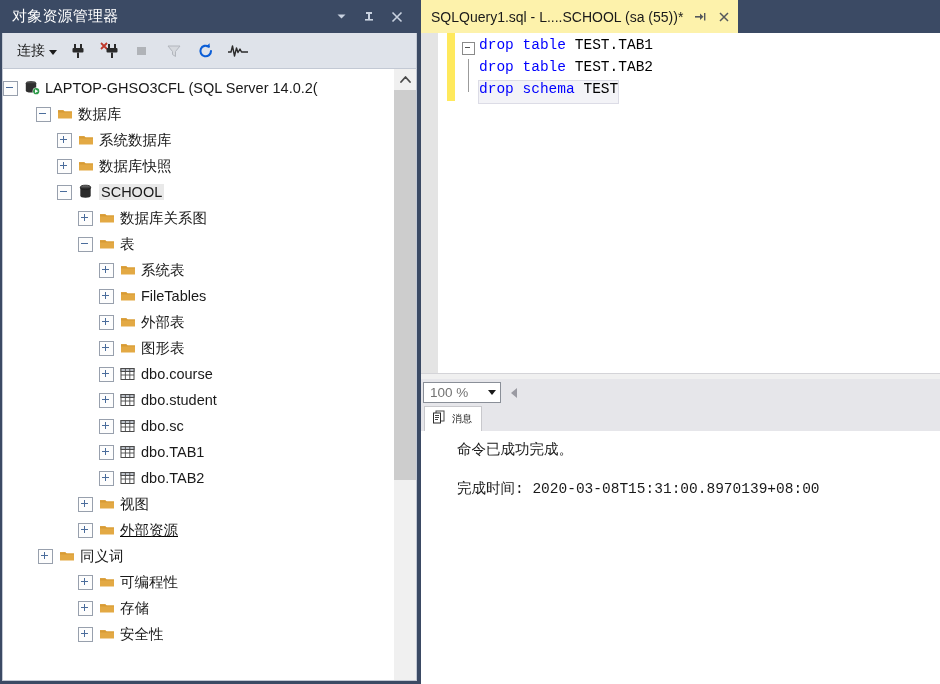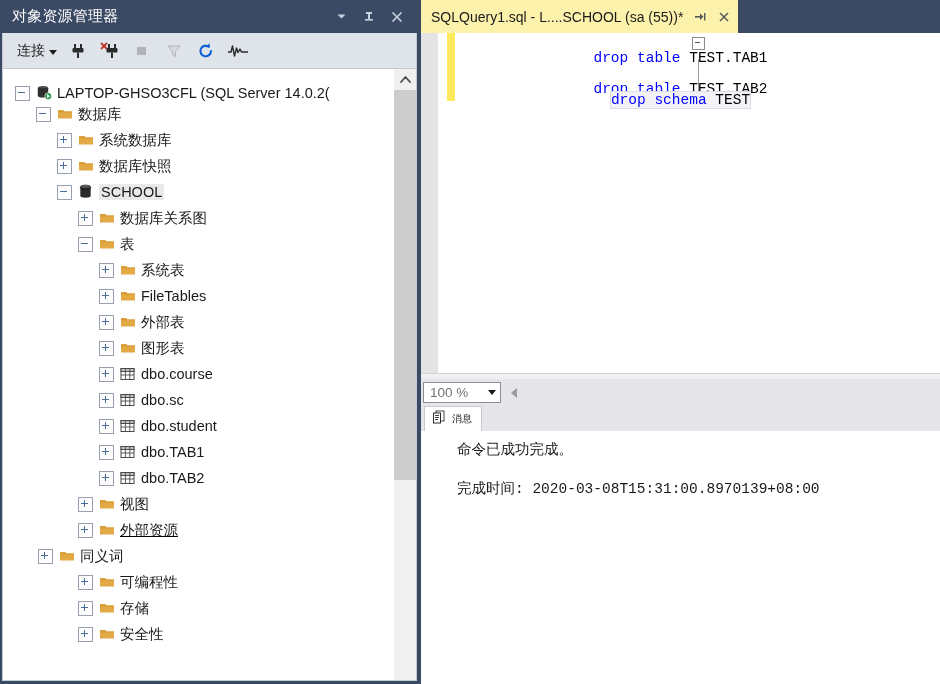--- a/index.html
+++ b/index.html
@@ -173,25 +173,24 @@
   .change-bar {
     position: absolute; left: 26px; top: 0;
     width: 8px; height: 68px;
     background: #ffe95c;
   }
   .code-lines {
     position: absolute; left: 0; top: 4px; width: 100%;
   }
   .code-line {
     height: 22px;
-    display: flex; align-items: center;
+    display: flex; 
     font-family: "Liberation Mono", monospace;
     font-size: 14.5px;
     white-space: pre;
-    flex-direction: column;
   }
   .gutter-box {
     width: 14px; margin-left: 40px; margin-right: 4px;
     flex: 0 0 auto;
     display: flex; align-items: center; justify-content: center;
   }
   .collapse-box {
     width: 11px; height: 11px;
     border: 1px solid #8a8a8a;
     background: #fff; position: relative;
@@ -351,21 +350,21 @@
     </span>
     <span class="tb-icon">
       <svg width="22" height="16" viewBox="0 0 22 16">
         <path d="M1 9 L4 9 L5.5 3 L7.5 13 L9.5 5 L11 9.5 L13 6 L14.5 9 L21 9" stroke="#2b2b2b" stroke-width="1.4" fill="none" stroke-linejoin="round"></path>
       </svg>
     </span>
   </div>
 
   <div class="oe-treewrap">
     <div class="tree" id="tree-host">
-        <div class="tnode" style="padding-left: 12px; align-items: flex-end;">
+        <div class="tnode" style="">
           <span class="expander minus"></span>
           <span class="ticon">
             <svg width="16" height="16" viewBox="0 0 16 16">
               <ellipse cx="7" cy="3.2" rx="5.2" ry="2.1" fill="#4a4a4a"></ellipse>
               <path d="M1.8 3.2 L1.8 10.5 a5.2 2.1 0 0 0 10.4 0 L12.2 3.2 Z" fill="#2f2f2f"></path>
               <circle cx="12.2" cy="11.2" r="3.6" fill="#ffffff"></circle>
               <circle cx="12.2" cy="11.2" r="3.1" fill="#2e9b4a"></circle>
               <path d="M11 9.3 L14.2 11.2 L11 13.1 Z" fill="#ffffff"></path>
             </svg>
           </span>
@@ -485,32 +484,32 @@
         </div>
         <div class="tnode" style="padding-left: 96px;">
           <span class="expander plus"></span>
           <span class="ticon">
             <svg width="15" height="14" viewBox="0 0 15 14">
               <rect x="1" y="1.5" width="13" height="11" fill="#ffffff" stroke="#4a4a4a" stroke-width="1"></rect>
               <rect x="1" y="1.5" width="13" height="3" fill="#bfc4cb" stroke="#4a4a4a" stroke-width="1"></rect>
               <path d="M5.4 1.5 V12.5 M9.8 1.5 V12.5 M1 8 H14" stroke="#4a4a4a" stroke-width="0.9"></path>
             </svg>
           </span>
-          <span class="tlabel">dbo.sc</span>
+          <span class="tlabel">dbo.student</span>
         </div>
         <div class="tnode" style="padding-left: 96px;">
           <span class="expander plus"></span>
           <span class="ticon">
             <svg width="15" height="14" viewBox="0 0 15 14">
               <rect x="1" y="1.5" width="13" height="11" fill="#ffffff" stroke="#4a4a4a" stroke-width="1"></rect>
               <rect x="1" y="1.5" width="13" height="3" fill="#bfc4cb" stroke="#4a4a4a" stroke-width="1"></rect>
               <path d="M5.4 1.5 V12.5 M9.8 1.5 V12.5 M1 8 H14" stroke="#4a4a4a" stroke-width="0.9"></path>
             </svg>
           </span>
-          <span class="tlabel">dbo.student</span>
+          <span class="tlabel">dbo.sc</span>
         </div>
         <div class="tnode" style="padding-left: 96px;">
           <span class="expander plus"></span>
           <span class="ticon">
             <svg width="15" height="14" viewBox="0 0 15 14">
               <rect x="1" y="1.5" width="13" height="11" fill="#ffffff" stroke="#4a4a4a" stroke-width="1"></rect>
               <rect x="1" y="1.5" width="13" height="3" fill="#bfc4cb" stroke="#4a4a4a" stroke-width="1"></rect>
               <path d="M5.4 1.5 V12.5 M9.8 1.5 V12.5 M1 8 H14" stroke="#4a4a4a" stroke-width="0.9"></path>
             </svg>
           </span>

